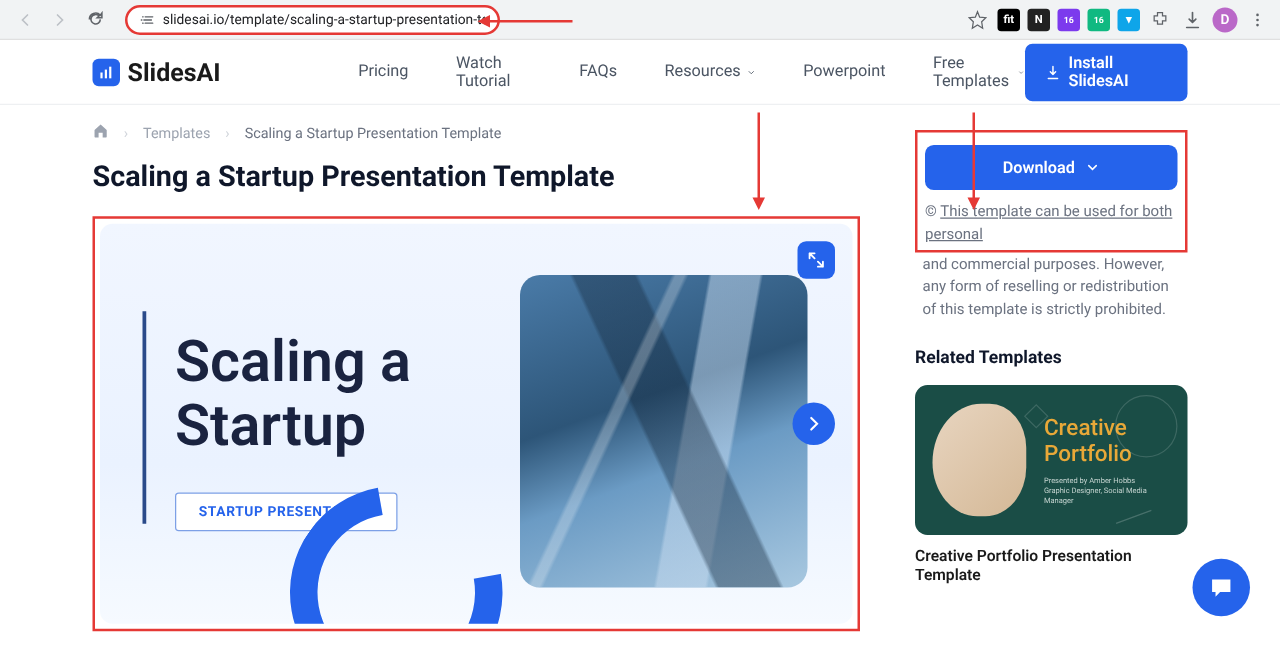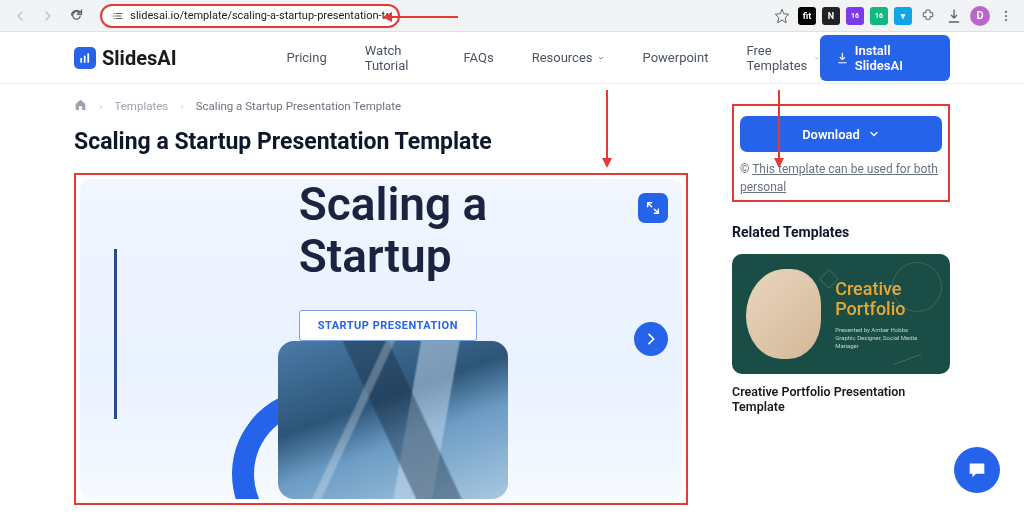--- a/index.html
+++ b/index.html
@@ -32,21 +32,21 @@
   .main { flex: 1; max-width: 620px; }
   .side { width: 218px; }
 
   .breadcrumbs { display: flex; align-items: center; gap: 12px; font-size: 11.5px; color: #9ca3af; margin-bottom: 14px; }
   .crumb-sep { color: #d1d5db; }
   .crumb.active { color: #6b7280; }
 
   .page-title { font-size: 23px; font-weight: 700; color: #0f172a; margin-bottom: 18px; }
 
   .preview-wrap { border: 2px solid #e53935; padding: 4px; }
-  .preview { position: relative; height: 320px; background: linear-gradient(180deg,#f1f6ff 0%, #eaf2ff 60%, #f6faff 100%); border-radius: 10px; overflow: hidden; display:flex; align-items:center; padding: 0 36px 0 60px; flex-direction: column;}
+  .preview { position: relative; height: 320px; background: linear-gradient(180deg,#f1f6ff 0%, #eaf2ff 60%, #f6faff 100%); border-radius: 10px; overflow: hidden; display:flex; align-items:center; padding: 12px 36px 0 60px;}
   .expand-btn { position: absolute; top: 14px; right: 14px; width: 30px; height: 30px; background: #2563eb; border-radius: 7px; display:flex; align-items:center; justify-content:center; }
   .next-btn { position: absolute; right: 14px; top: 50%; transform: translateY(-50%); width: 34px; height: 34px; border-radius: 50%; background: #2563eb; display:flex; align-items:center; justify-content:center;}
   .slide-bar { position:absolute; left: 34px; top: 70px; width: 3px; height: 170px; background: #2a4a8a; }
   .slide-text { flex:1; }
   .slide-title { font-family: Georgia, 'Times New Roman', serif; font-size: 46px; font-weight: 600; color: #1a2340; line-height: 1.1; margin-bottom: 28px; }
   .slide-chip { display: inline-block; padding: 8px 18px; border: 1.5px solid #7da0e6; color: #2563eb; font-size: 11px; font-weight: 700; letter-spacing: 0.5px; border-radius: 3px; background: #fff; }
   .spinner { position: absolute; left: 152px; bottom: -60px; width: 170px; height: 170px; border: 22px solid #2563eb; border-top-color: transparent; border-radius: 50%; transform: rotate(35deg);}
   .slide-img { width: 230px; height: 250px; border-radius: 16px; background: linear-gradient(160deg, #4a7ba8 0%, #2d5578 40%, #6b9bc4 60%, #a8c8e0 100%); position: relative; overflow:hidden;}
   .slide-img::before{content:''; position:absolute; inset:0; background:
     linear-gradient(115deg, transparent 35%, rgba(255,255,255,0.25) 36%, rgba(255,255,255,0.25) 38%, transparent 39%),
@@ -221,20 +221,21 @@
       <div class="dl-btn">
         <span>Download</span>
         <svg width="12" height="12" viewBox="0 0 24 24">
             <path d="M6 9l6 6 6-6" stroke="#fff" stroke-width="2.5" fill="none" stroke-linecap="round"></path>
           </svg>
       </div>
       <div class="license">
         © <span class="license-under">This template can be used for both personal</span>
       </div>
     </div>
+    <div class="license" style="padding: 0 6px;">and commercial purposes. However, any form of reselling or redistribution of this template is strictly prohibited.</div>
 
     <div class="related-h">Related Templates</div>
     <div class="rel-card">
       <div class="rel-deco" style="width:50px;height:50px;border-radius:50%;top:8px;right:8px;"></div>
       <div class="rel-deco" style="width:14px;height:14px;top:18px;left:90px;transform:rotate(45deg);"></div>
       <div class="rel-deco" style="width:30px;height:1px;bottom:14px;right:28px;border:none;border-top:1px solid rgba(255,255,255,0.2);transform:rotate(-20deg)"></div>
       <div class="rel-photo"></div>
       <div class="rel-text">
         <div class="rel-title">
           <span>Creative</span><br><span>Portfolio</span>

